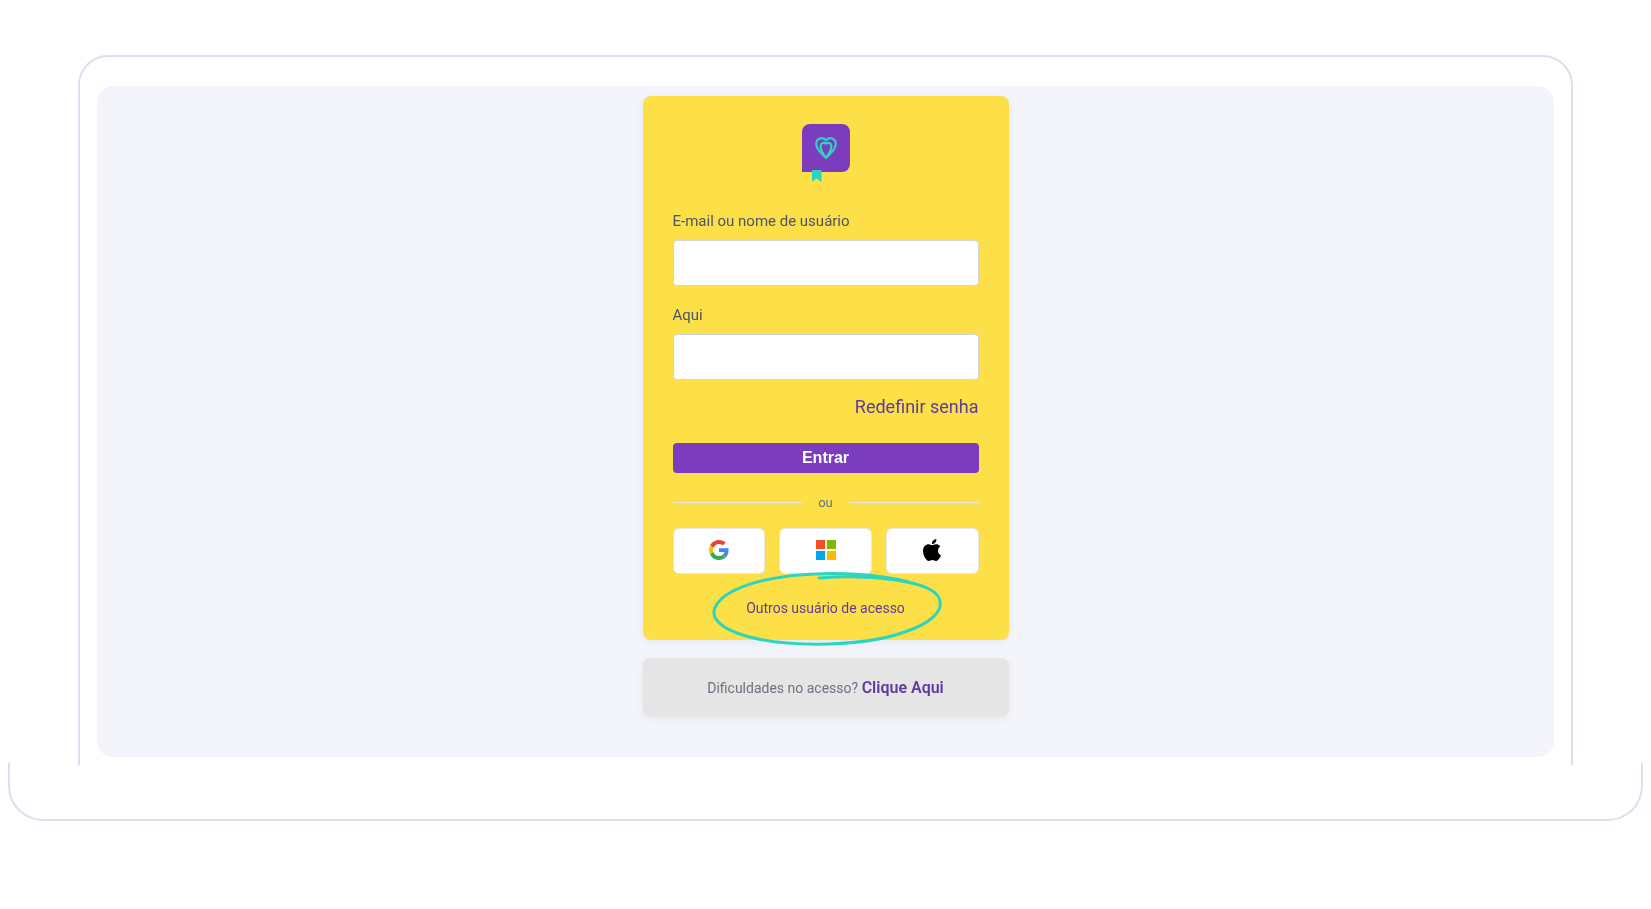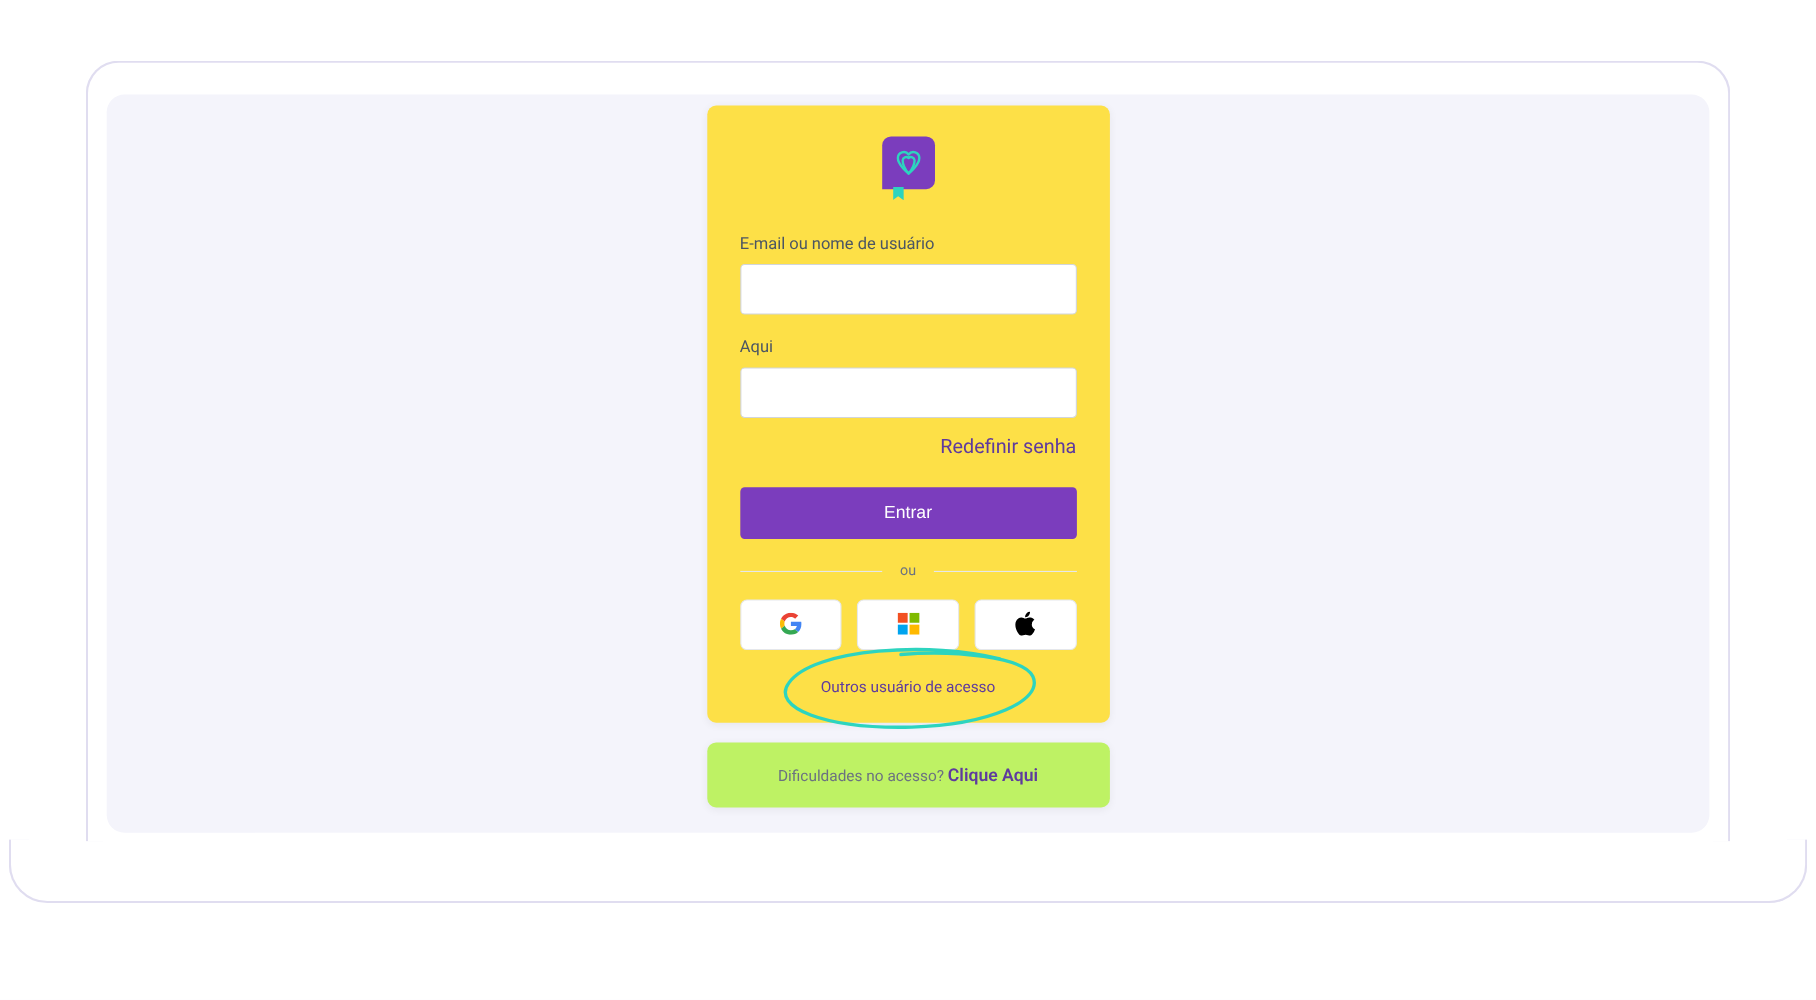--- a/index.html
+++ b/index.html
@@ -103,27 +103,27 @@
       text-align: right;
       color: #5e3a9e;
       font-size: 18px;
       text-decoration: none;
       margin-top: -4px;
       margin-bottom: 26px;
       cursor: pointer;
     }
     .submit-btn {
       width: 100%;
-      height: 47px;
+      height: 30px;
       background: #7b3dbd;
       color: #fff;
       border: none;
       border-radius: 4px;
       font-size: 16px;
-      font-weight: 400;
+      font-weight: 700;
       cursor: pointer;
     }
     .divider {
       display: flex;
       align-items: center;
       margin: 22px 0 18px 0;
       gap: 16px;
     }
     .divider-line {
       flex: 1;
@@ -164,21 +164,21 @@
       position: absolute;
       bottom: -14px;
       left: 56px;
       width: 258px;
       height: 90px;
       pointer-events: none;
       z-index: 1;
     }
     .help-bar {
       width: 366px;
-      background: #bef264;
+      background: #e5e5e5;
       border-radius: 8px;
       box-shadow: 0 2px 8px rgba(0,0,0,0.06);
       padding: 20px;
       text-align: center;
     }
     .help-text {
       font-size: 14px;
       color: #6b7280;
     }
     .help-link {

